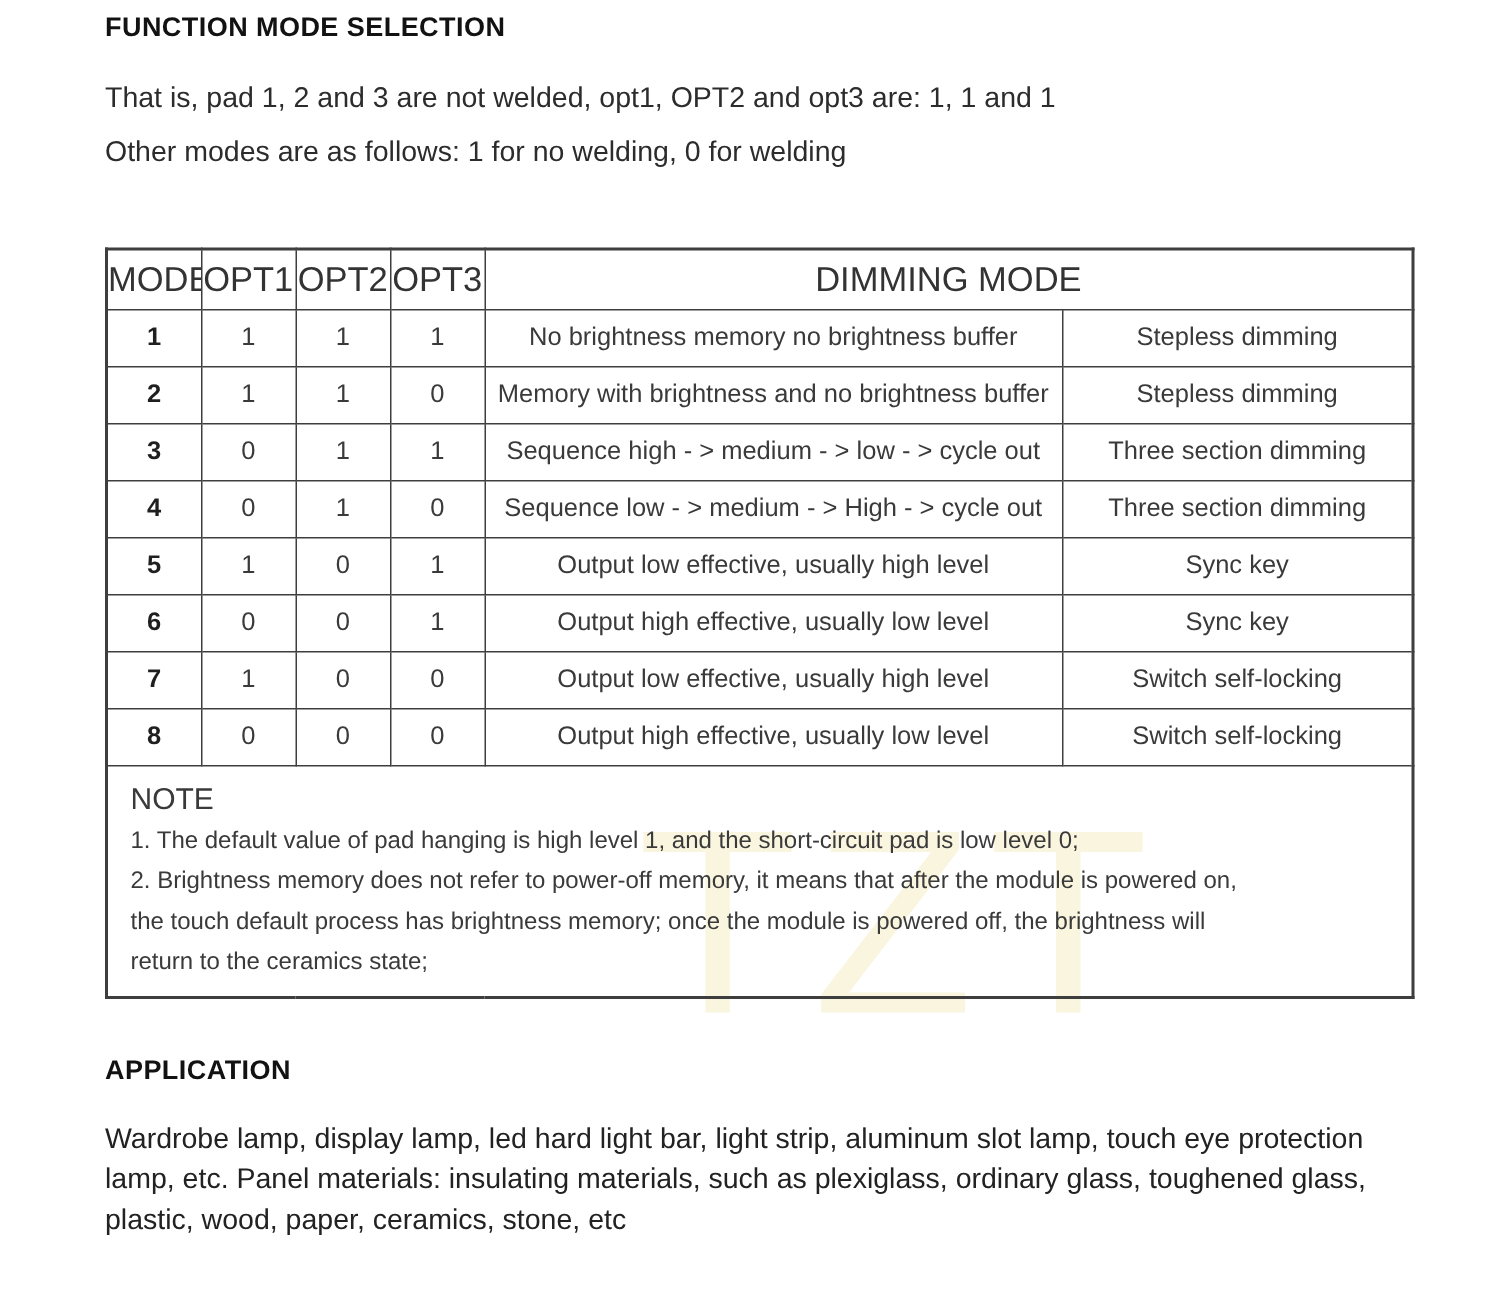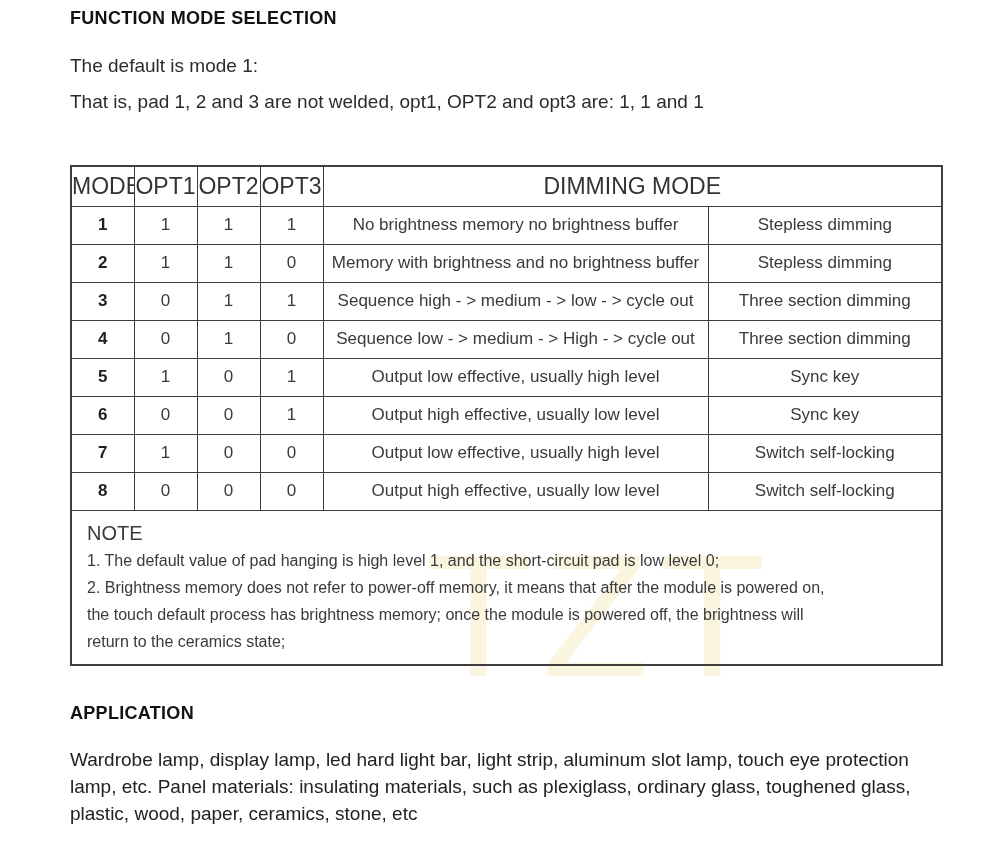--- a/index.html
+++ b/index.html
@@ -66,22 +66,22 @@
 
 <div class="page">
 
   <div class="watermark">TZT</div>
 
   <div class="content">
 
     <h1 class="section-title title-1">FUNCTION MODE SELECTION</h1>
 
     <div class="intro">
-      <p>The default is mode 1:</p>
       <p>That is, pad 1, 2 and 3 are not welded, opt1, OPT2 and opt3 are: 1, 1 and 1</p>
+      <p>Other modes are as follows: 1 for no welding, 0 for welding</p>
     </div>
 
     <table class="mode-table">
       <colgroup>
         <col style="width:63px">
           <col style="width:63px">
           <col style="width:63px">
           <col style="width:63px">
           <col style="width:385px">
           <col style="width:234px">

